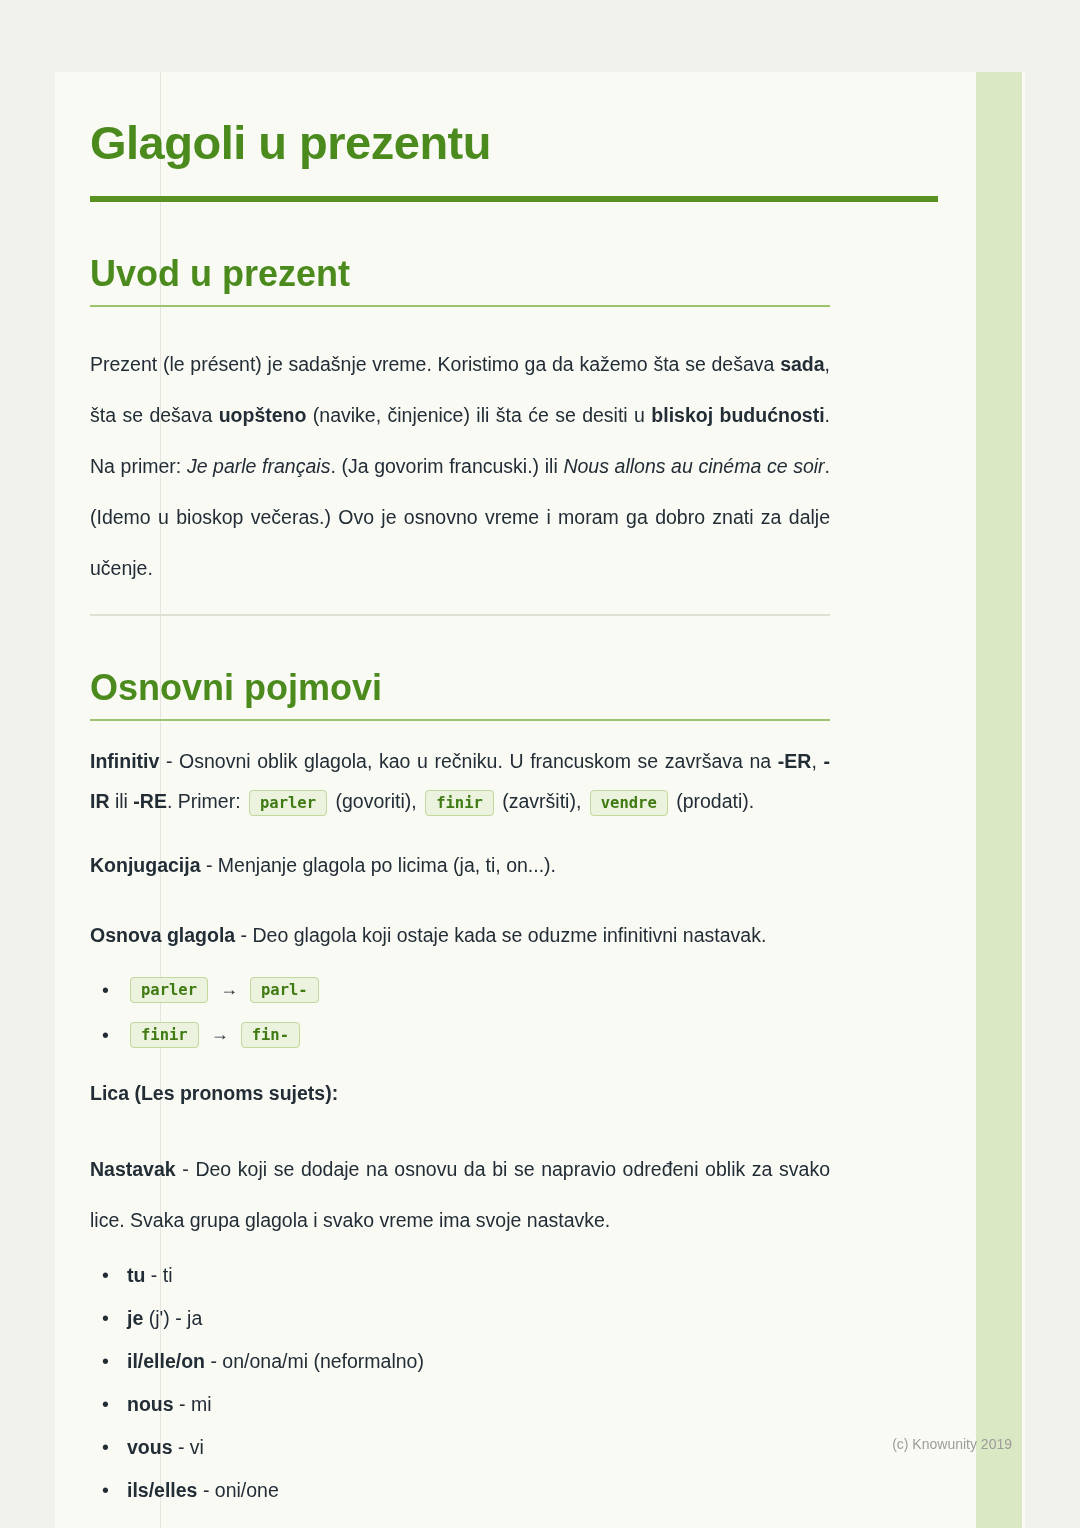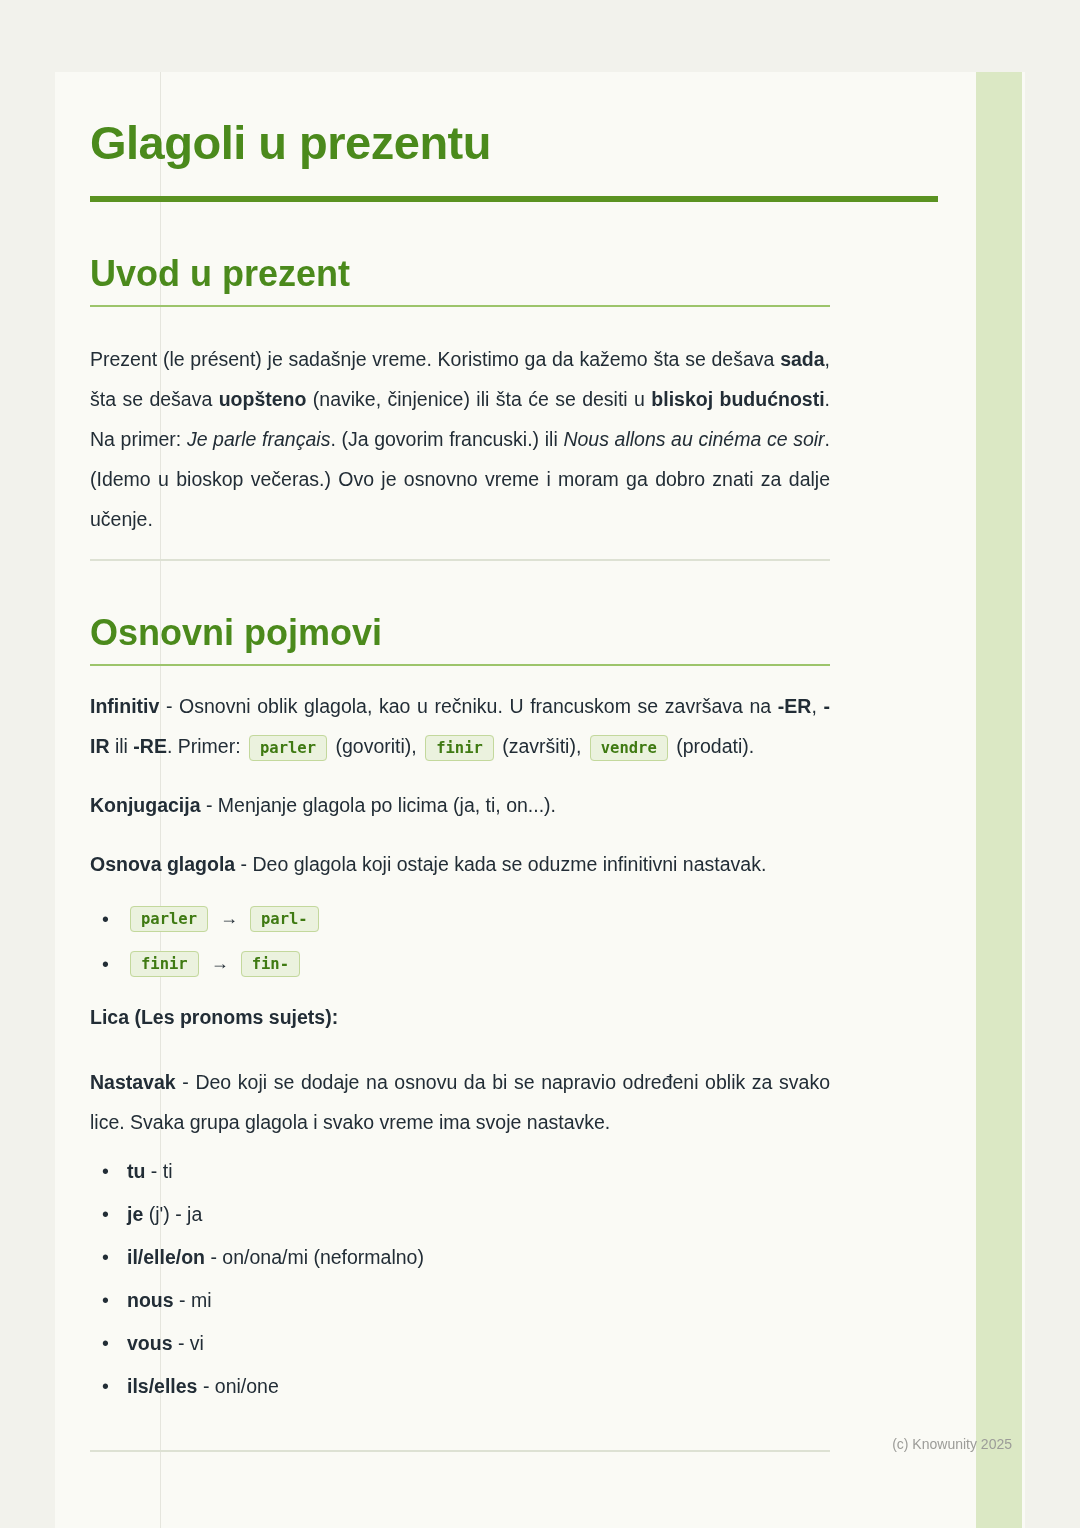--- a/index.html
+++ b/index.html
@@ -32,21 +32,21 @@
   }
   .title-rule {
     width:848px; height:6px; background: var(--rule, #5a9221); margin-top:27px;
   }
   h2.section-heading {
     font-size:36px; font-weight:700; color: var(--accent, #4b8a1c);
     margin:54px 0 0 0; line-height:36px;
   }
   .h2-rule { height:2px; background: var(--rule_light, #9cc46b); margin-top:13px; }
   p.body-p {
-    font-size:19.5px; line-height:40px; text-align:justify;
+    font-size:19.5px; line-height:51px; text-align:justify;
     margin:20px 0 0 0; color: var(--text, #222d36);
   }
   p.intro-p { margin-top:32px; }
   p.infinitiv-p { line-height:40px; }
   p.konj-p { margin-top:17px; }
   p.osnova-p { margin-top:19px; }
   p.nastavak-p { margin-top:25px; }
   p.lica-title-p { margin-top:20px; font-weight:700; text-align:left; }
   .b { font-weight:700; }
   .i { font-style:italic; }
@@ -56,21 +56,21 @@
     background: var(--code_bg, #ebf2de);
     border:1px solid var(--code_border, #c3d89c);
     border-radius:4px; padding:3px 10px; margin:0 3px; white-space:nowrap;font-weight:bold;
   }
   hr.section-divider {
     height:2px; background: var(--divider, #dde1d3);
     border:none; margin:20px 0 0 0;
   }
   hr.bottom-divider { margin-top:52px; }
   .gap-before-osnovni { margin-top:56px; }
-  ul.bullet-list { list-style:none; margin:18px 0 0 0; padding:0; }
+  ul.bullet-list { list-style:none; margin:12px 0 0 0; padding:0; }
   ul.bullet-list li {
     position:relative; padding-left:37px; font-size:19.5px;
     color: var(--text, #222d36);
   }
   ul.bullet-list li::before {
     content:"•"; position:absolute; left:12px; top:0; font-size:19.5px;
   }
   ul.badge-list li { margin-bottom:15px; height:30px; line-height:30px; }
   ul.badge-list li::before { top:2px; }
   ul.lica-list { margin-top:17px; }
@@ -125,13 +125,13 @@
       <li><span class="b">nous</span><span> - mi</span></li>
       <li><span class="b">vous</span><span> - vi</span></li>
       <li><span class="b">ils/elles</span><span> - oni/one</span></li>
     </ul>
 
     <hr class="section-divider bottom-divider">
 
   </div>
 </div>
 
-<div class="footer-credit">(c) Knowunity 2025</div>
+<div class="footer-credit">(c) Knowunity 2019</div>
 
 </body></html>

